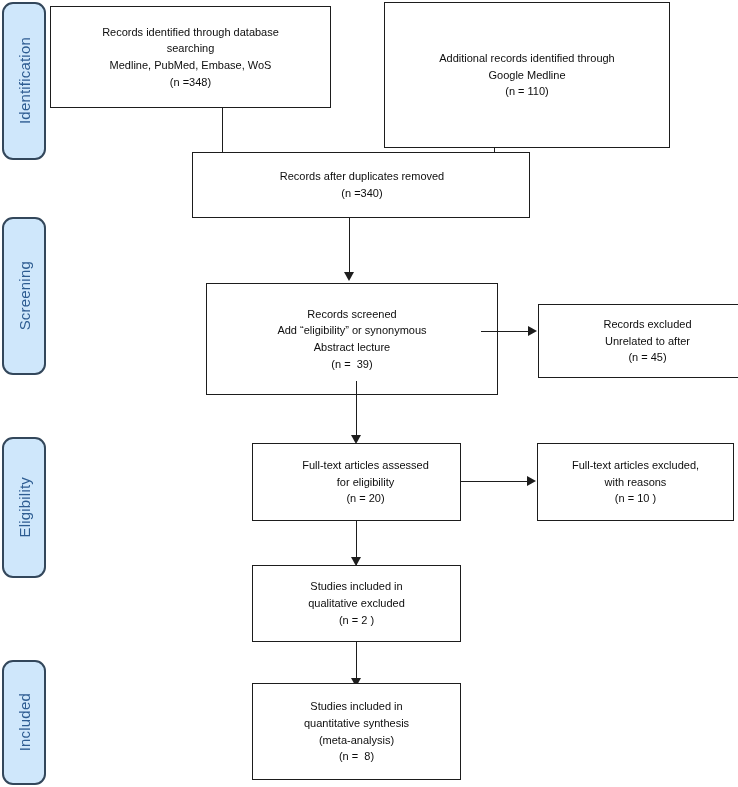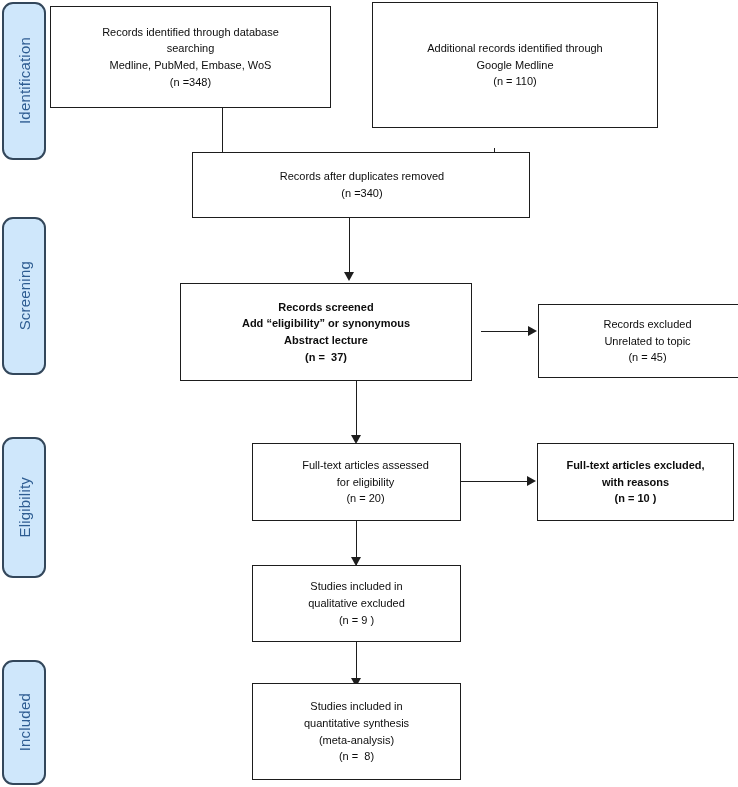--- a/index.html
+++ b/index.html
@@ -113,21 +113,21 @@
     <span class="stage-label">Included</span>
   </div>
 
   <div class="flow-box" style="left:50px; top:6px; width:281px; height:102px;">
     <span class="line">Records identified through database</span>
     <span class="line">searching</span>
     <span class="line">Medline, PubMed, Embase, WoS</span>
     <span class="line">(n =348)</span>
   </div>
 
-  <div class="flow-box" style="left:372px; top:2px; width:286px; height:126px;">
+  <div class="flow-box" style="left:384px; top:2px; width:286px; height:146px;">
     <span class="line">Additional records identified through</span>
     <span class="line">Google Medline</span>
     <span class="line">(n = 110)</span>
   </div>
 
   <div class="conn">
     <div class="v-line" style="left:222px; top:108px; height:98px;"></div>
     <div class="arrow-down" style="left:217px; top:204px;"></div>
   </div>
 
@@ -139,69 +139,69 @@
   <div class="flow-box" style="left:192px; top:152px; width:338px; height:66px;padding-left:8px;">
     <span class="line">Records after duplicates removed</span>
     <span class="line">(n =340)</span>
   </div>
 
   <div class="conn">
     <div class="v-line" style="left:349px; top:218px; height:56px;"></div>
     <div class="arrow-down" style="left:344px; top:272px;"></div>
   </div>
 
-  <div class="flow-box" style="left:180px; top:283px; width:292px; height:98px;font-weight:bold;">
+  <div class="flow-box" style="left:206px; top:283px; width:292px; height:112px;">
     <span class="line">Records screened</span>
     <span class="line">Add “eligibility” or synonymous</span>
     <span class="line">Abstract lecture</span>
-    <span class="line">(n =  37)</span>
+    <span class="line">(n =  39)</span>
   </div>
 
   <div class="flow-box" style="left:538px; top:304px; width:219px; height:74px;">
     <span class="line">Records excluded</span>
-    <span class="line">Unrelated to topic</span>
+    <span class="line">Unrelated to after</span>
     <span class="line">(n = 45)</span>
   </div>
 
   <div class="conn">
     <div class="h-line" style="left:481px; top:331px; width:48px;"></div>
     <div class="arrow-right" style="left:528px; top:326px;"></div>
   </div>
 
   <div class="conn">
     <div class="v-line" style="left:356px; top:381px; height:56px;"></div>
     <div class="arrow-down" style="left:351px; top:435px;"></div>
   </div>
 
   <div class="flow-box" style="left:252px; top:443px; width:209px; height:78px;padding-left:24px;">
     <span class="line">Full-text articles assessed</span>
     <span class="line">for eligibility</span>
     <span class="line">(n = 20)</span>
   </div>
 
-  <div class="flow-box" style="left:537px; top:443px; width:197px; height:78px;font-weight:bold;">
+  <div class="flow-box" style="left:537px; top:443px; width:197px; height:78px;">
     <span class="line">Full-text articles excluded,</span>
     <span class="line">with reasons</span>
     <span class="line">(n = 10 )</span>
   </div>
 
   <div class="conn">
     <div class="h-line" style="left:461px; top:481px; width:67px;"></div>
     <div class="arrow-right" style="left:527px; top:476px;"></div>
   </div>
 
   <div class="conn">
     <div class="v-line" style="left:356px; top:521px; height:46px;"></div>
     <div class="arrow-down" style="left:351px; top:557px;"></div>
   </div>
 
   <div class="flow-box" style="left:252px; top:565px; width:209px; height:77px;">
     <span class="line">Studies included in</span>
     <span class="line">qualitative excluded</span>
-    <span class="line">(n = 9 )</span>
+    <span class="line">(n = 2 )</span>
   </div>
 
   <div class="conn">
     <div class="v-line" style="left:356px; top:642px; height:42px;"></div>
     <div class="arrow-down" style="left:351px; top:678px;"></div>
   </div>
 
   <div class="flow-box" style="left:252px; top:683px; width:209px; height:97px;">
     <span class="line">Studies included in</span>
     <span class="line">quantitative synthesis</span>

